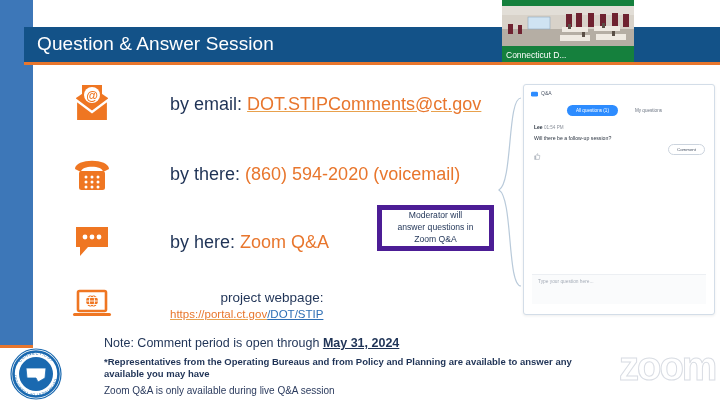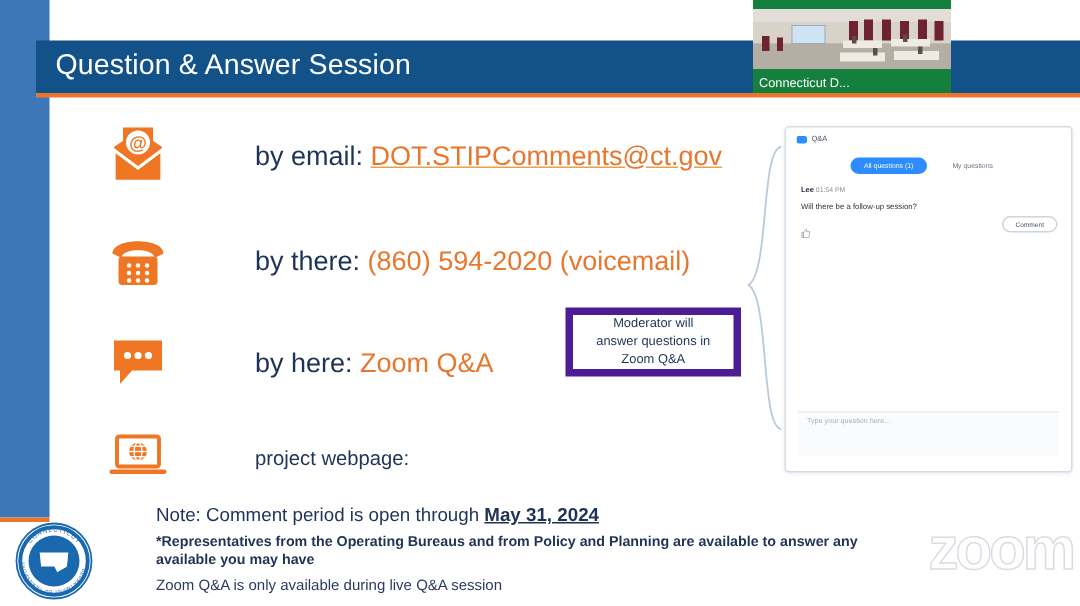--- a/index.html
+++ b/index.html
@@ -262,20 +262,23 @@
           <ellipse cx="22" cy="13" rx="2.6" ry="6"></ellipse>
           <line x1="16" y1="13" x2="28" y2="13"></line>
           <line x1="17" y1="9.5" x2="27" y2="9.5"></line>
           <line x1="17" y1="16.5" x2="27" y2="16.5"></line>
         </g>
         <rect x="3" y="25" width="38" height="3" rx="1.5" fill="#ef7622"></rect>
       </svg>
     </span>
     <span class="web-text-block">
       <div class="web-title">project webpage:</div>
+      <div class="web-url">
+        <span class="orange-link">https://portal.ct.gov</span><span class="blue-link">/DOT/STIP</span>
+      </div>
     </span>
   </div>
 
   <div class="note-line">
     <span>Note: Comment period is open through </span><span class="note-underline">May 31, 2024</span>
   </div>
   <div class="rep-note">*Representatives from the Operating Bureaus and from Policy and Planning  are available to answer any available you may have</div>
   <div class="zoom-note">Zoom Q&amp;A is only available during live Q&amp;A session</div>
 
   <div class="seal">

